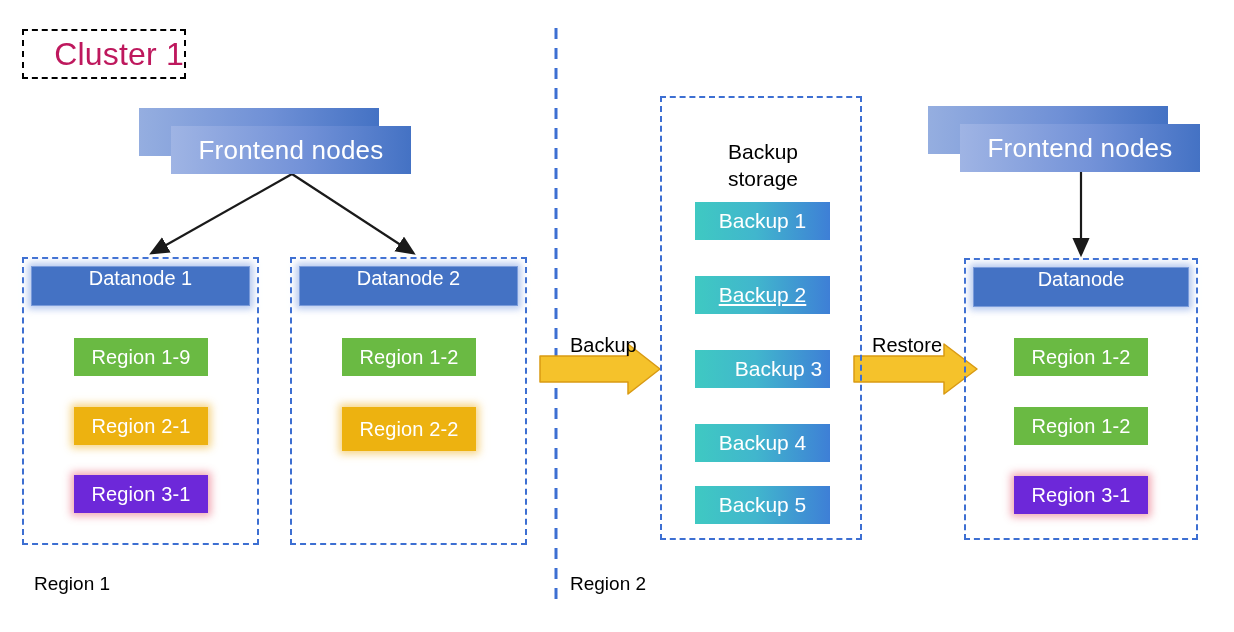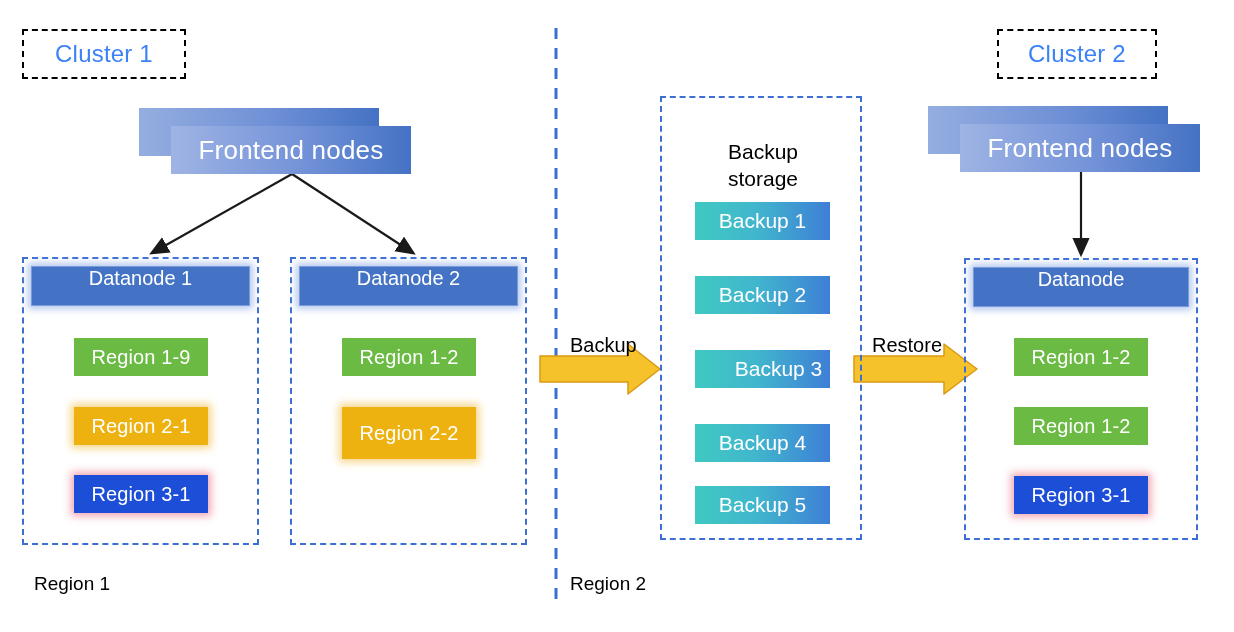--- a/index.html
+++ b/index.html
@@ -20,23 +20,23 @@
   }
 
   
   .abs { position: absolute; box-sizing: border-box; }
 
   
   .cluster-chip {
     border: 2px dashed #000000;
     display: flex;
     align-items: center;
-    justify-content: center;
-    color: #3b82f6;
-    font-size: 24px;
+    justify-content: flex-end;
+    color: #be185d;
+    font-size: 32px;
     letter-spacing: .2px;
     background: transparent;
   }
 
   
   .frontend-wrap { }
   .fe-back {
     background: linear-gradient(to right, #95aee0 0%, #6f90d6 55%, #4472c4 100%);
   }
   .fe-front {
@@ -71,21 +71,21 @@
   .region-pill {
     display: flex;
     align-items: center;
     justify-content: center;
     color: #ffffff;
     font-size: 20px;
     letter-spacing: .1px;
   }
   .region-green  { background: #6aba43; }
   .region-gold   { background: #edb210; box-shadow: 0 0 8px 3px rgba(244,205,110,0.85); }
-  .region-red    { background: #1d4ed8; box-shadow: 0 0 8px 3px rgba(240,150,165,0.85); }
+  .region-red    { background: #6d28d9; box-shadow: 0 0 8px 3px rgba(240,150,165,0.85); }
 
   
   .backup-pill {
     background: linear-gradient(to right, #3fc9c2 0%, #41b6cd 45%, #3e7fd6 100%);
     display: flex;
     align-items: center;
     justify-content: center;
     color: #ffffff;
     font-size: 21px;
   }
@@ -142,23 +142,20 @@
 
     <g>
       <path d="M854,356 L944,356 L944,344 L977,369 L944,394 L944,382 L854,382 Z" fill="#f5c22b" stroke="#d99a13" stroke-width="1.5" stroke-linejoin="round"></path>
     </g>
   </svg>
 
   <div class="abs cluster-chip" style="left:22px; top:29px; width:164px; height:50px;">
     <span>Cluster 1</span>
   </div>
 
-  <div class="abs cluster-chip" style="left:997px; top:29px; width:160px; height:50px;">
-    <span>Cluster 2</span>
-  </div>
 
   <div class="abs frontend-wrap" style="left:139px; top:108px; width:272px; height:66px;">
     <div class="abs fe-back" style="left:0px; top:0px; width:240px; height:48px;"></div>
     <div class="abs fe-front" style="left:32px; top:18px; width:240px; height:48px;">
       <span>Frontend nodes</span>
     </div>
   </div>
 
   <div class="abs frontend-wrap" style="left:928px; top:106px; width:272px; height:66px;">
     <div class="abs fe-back" style="left:0px; top:0px; width:240px; height:48px;"></div>
@@ -182,34 +179,34 @@
     </div>
   </div>
 
   <div class="abs dashed-blue" style="left:290px; top:257px; width:237px; height:288px;">
     <div class="abs datanode-bar" style="left:7px; top:7px; width:219px; height:40px;">
       <span>Datanode 2</span>
     </div>
     <div class="abs region-pill region-green" style="left:50px; top:79px; width:134px; height:38px;">
       <span>Region 1-2</span>
     </div>
-    <div class="abs region-pill region-gold" style="left:50px; top:148px; width:134px; height:52px;">
+    <div class="abs region-pill region-gold" style="left:50px; top:148px; width:134px; height:44px;">
       <span>Region 2-2</span>
     </div>
   </div>
 
   <div class="abs dashed-blue" style="left:660px; top:96px; width:202px; height:444px;">
     <div class="abs plain-label" style="left:0px; top:14px; width:202px;">
       <span>Backup
 storage</span>
     </div>
     <div class="abs backup-pill" style="left:33px; top:104px; width:135px; height:38px;">
       <span>Backup 1</span>
     </div>
-    <div class="abs backup-pill" style="left:33px; top:178px; width:135px; height:38px;">
+    <div class="abs backup-pill" style="left:33px; top:178px; width:135px; height:38px;text-decoration:underline;">
       <span>Backup 2</span>
     </div>
     <div class="abs backup-pill" style="left:33px; top:252px; width:135px; height:38px;padding-left:32px;">
       <span>Backup 3</span>
     </div>
     <div class="abs backup-pill" style="left:33px; top:326px; width:135px; height:38px;">
       <span>Backup 4</span>
     </div>
     <div class="abs backup-pill" style="left:33px; top:388px; width:135px; height:38px;">
       <span>Backup 5</span>

